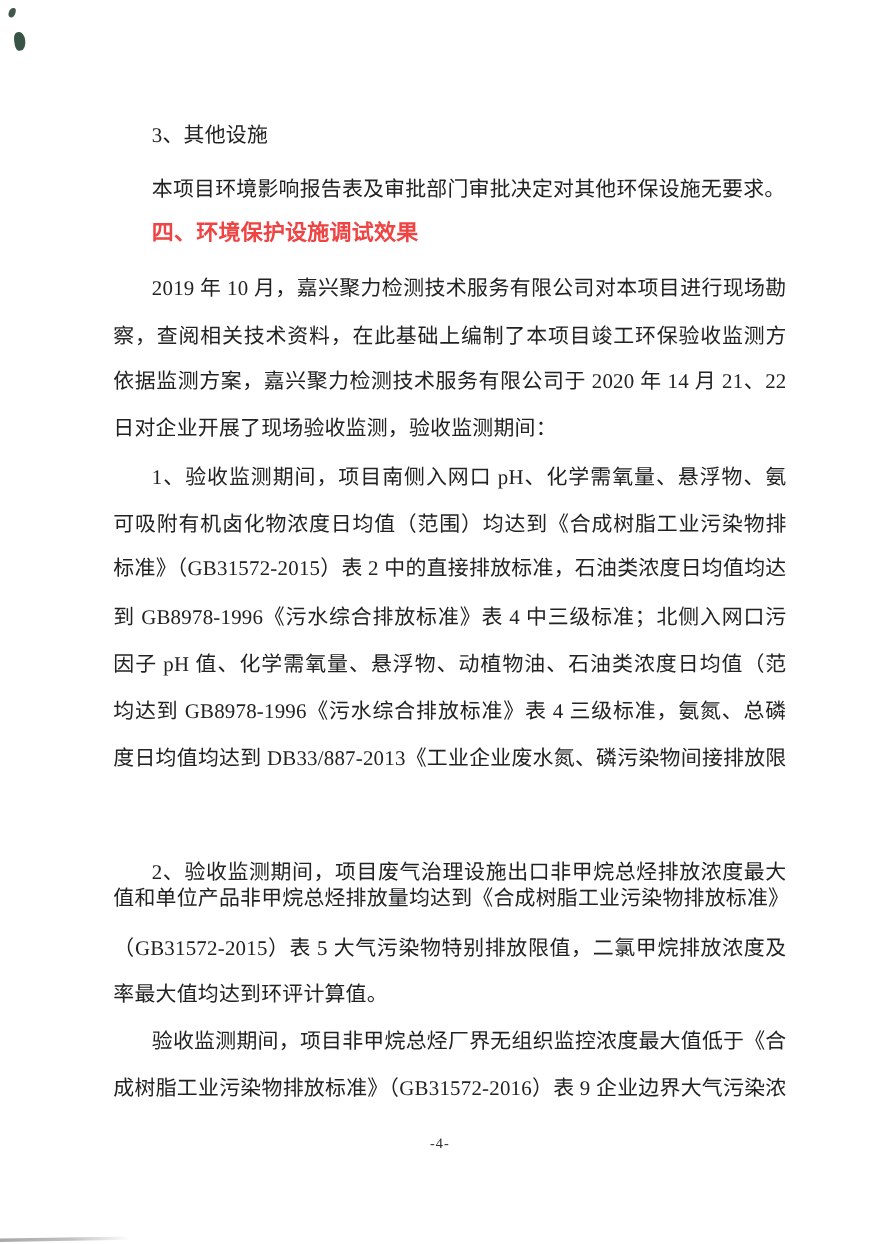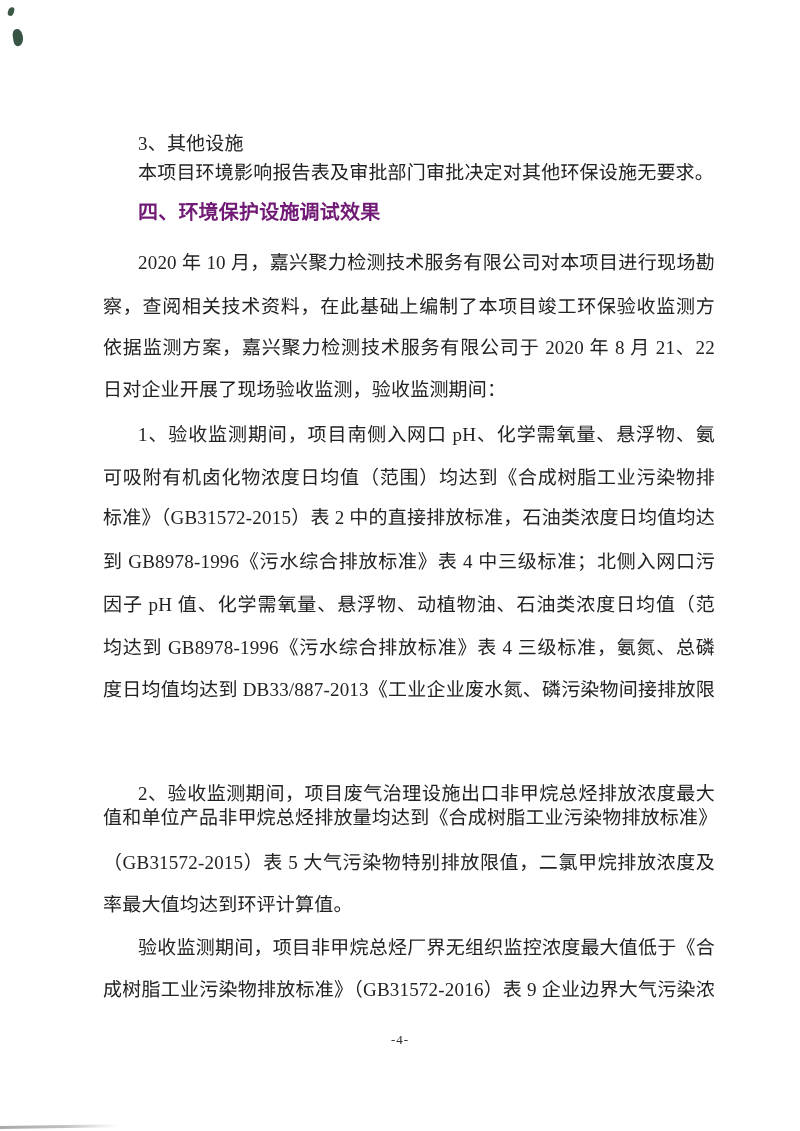--- a/index.html
+++ b/index.html
@@ -22,21 +22,21 @@
     width: 612px;
     height: 28px;
     font-size: 19px;
     line-height: 27px;
     letter-spacing: 0.2px;
     white-space: normal;
     overflow: hidden;
     color: #222222;
   }
   .indent { padding-left: 35px; }
-  .bold { font-weight: 700; font-size: 20px; color: #701a75; }
+  .bold { font-weight: 700; font-size: 20px; color: #ef4444; }
   .jfull { text-align: justify; text-align-last: justify; }
   .page-num {
     position: absolute;
     left: 0; top: 1032px;
     width: 800px;
     text-align: center;
     font-size: 13px;
     letter-spacing: 1px;
     color: #2a2a2a;
   }
@@ -64,27 +64,27 @@
   }
 </style>
 </head>
 <body>
 
 <div class="page">
 
   <span class="ink-mark ink1"></span>
   <span class="ink-mark ink2"></span>
 
-  <div class="line indent" style="top:130px">3、其他设施</div>
+  <div class="line indent" style="top:110px">3、其他设施</div>
   <div class="line indent" style="top:159px">本项目环境影响报告表及审批部门审批决定对其他环保设施无要求。</div>
   <div class="line indent bold" style="top:199px">四、环境保护设施调试效果</div>
 
-  <div class="line indent jfull" style="top:249px">2020 年 10 月，嘉兴聚力检测技术服务有限公司对本项目进行现场勘</div>
+  <div class="line indent jfull" style="top:249px">2019 年 10 月，嘉兴聚力检测技术服务有限公司对本项目进行现场勘</div>
   <div class="line jfull" style="top:293px">察，查阅相关技术资料，在此基础上编制了本项目竣工环保验收监测方案；</div>
-  <div class="line jfull" style="top:334px">依据监测方案，嘉兴聚力检测技术服务有限公司于 2020 年 8 月 21、22</div>
+  <div class="line jfull" style="top:334px">依据监测方案，嘉兴聚力检测技术服务有限公司于 2020 年 14 月 21、22</div>
   <div class="line" style="top:376px">日对企业开展了现场验收监测，验收监测期间：</div>
 
   <div class="line indent jfull" style="top:421px">1、验收监测期间，项目南侧入网口 pH、化学需氧量、悬浮物、氨氮、</div>
   <div class="line jfull" style="top:464px">可吸附有机卤化物浓度日均值（范围）均达到《合成树脂工业污染物排放</div>
   <div class="line jfull" style="top:504px">标准》（GB31572-2015）表 2 中的直接排放标准，石油类浓度日均值均达</div>
   <div class="line jfull" style="top:548px">到 GB8978-1996《污水综合排放标准》表 4 中三级标准；北侧入网口污染</div>
   <div class="line jfull" style="top:591px">因子 pH 值、化学需氧量、悬浮物、动植物油、石油类浓度日均值（范围）</div>
   <div class="line jfull" style="top:634px">均达到 GB8978-1996《污水综合排放标准》表 4 三级标准，氨氮、总磷浓</div>
   <div class="line jfull" style="top:676px">度日均值均达到 DB33/887-2013《工业企业废水氮、磷污染物间接排放限</div>
 

